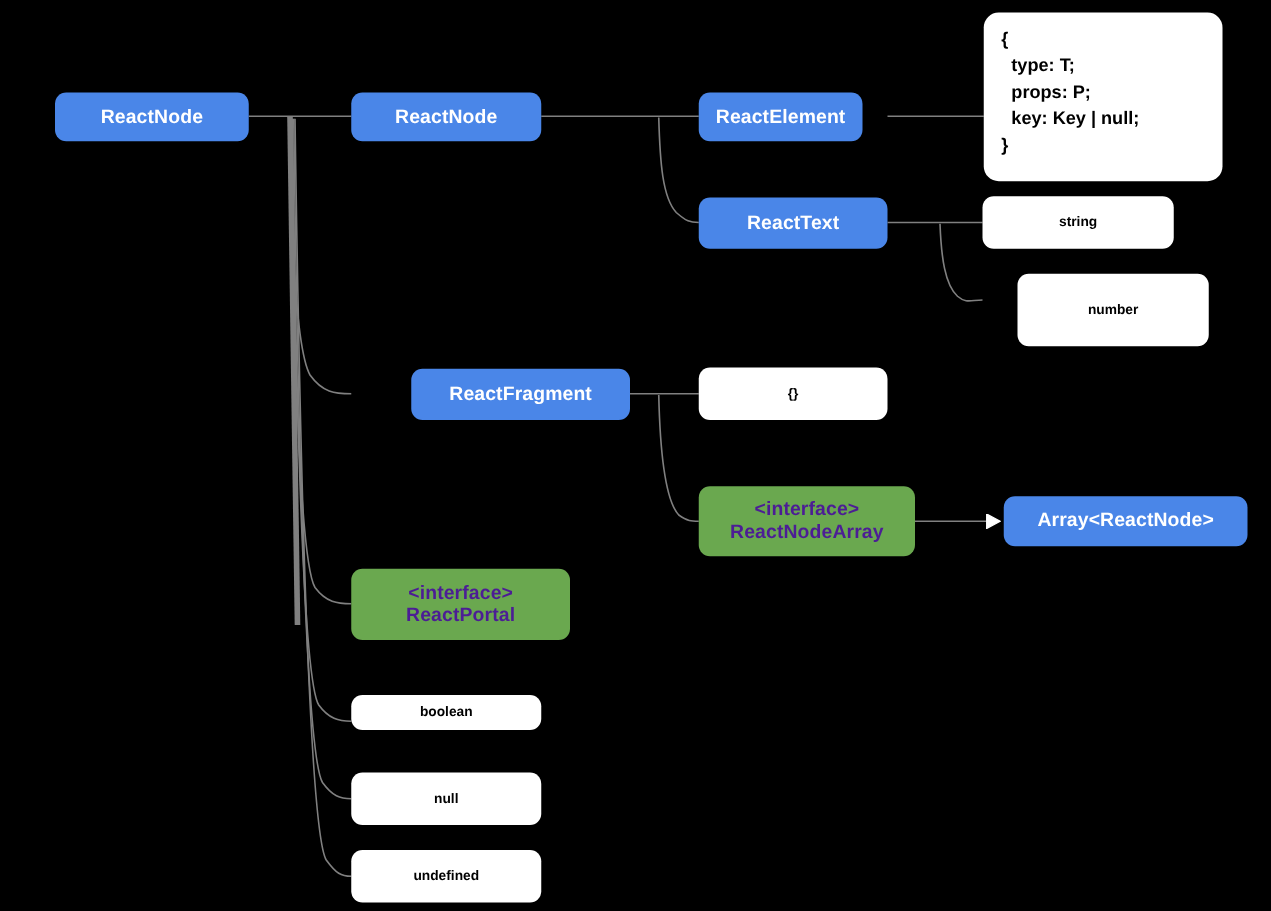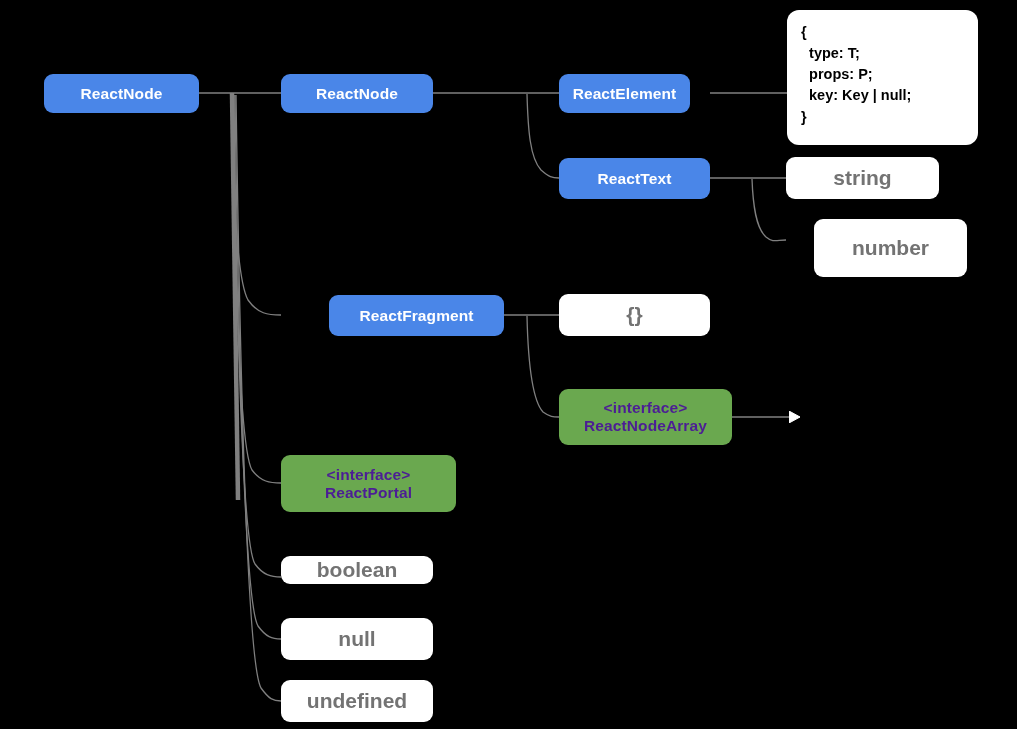--- a/index.html
+++ b/index.html
@@ -42,22 +42,22 @@
     letter-spacing: 0.1px;
   }
   .node-green {
     background: #6aa84f;
     color: #4c1d95;
     font-size: 15.5px;
     letter-spacing: 0.1px;
   }
   .node-white {
     background: #ffffff;
-    color: #737373;
-    font-size: 21px;
+    color: #000000;
+    font-size: 11px;
   }
   .node-code {
     background: #ffffff;
     color: #000000;
     font-size: 14.5px;
     font-weight: bold;
     display: block;
     text-align: left;
     padding: 12px 14px 10px 14px;
     border-radius: 12px;
@@ -151,20 +151,23 @@
 
   <div class="node node-white" style="left:559px; top:294px; width:151px; height:42px;">
     <span class="node-label">{}</span>
   </div>
 
   <div class="node node-green" style="left:559px; top:389px; width:173px; height:56px;">
     <span class="node-label">&lt;interface&gt;
 ReactNodeArray</span>
   </div>
 
+  <div class="node node-blue" style="left:803px; top:397px; width:195px; height:40px;">
+    <span class="node-label">Array&lt;ReactNode&gt;</span>
+  </div>
 
   <div class="node node-green" style="left:281px; top:455px; width:175px; height:57px;">
     <span class="node-label">&lt;interface&gt;
 ReactPortal</span>
   </div>
 
   <div class="node node-white" style="left:281px; top:556px; width:152px; height:28px;">
     <span class="node-label">boolean</span>
   </div>
 

